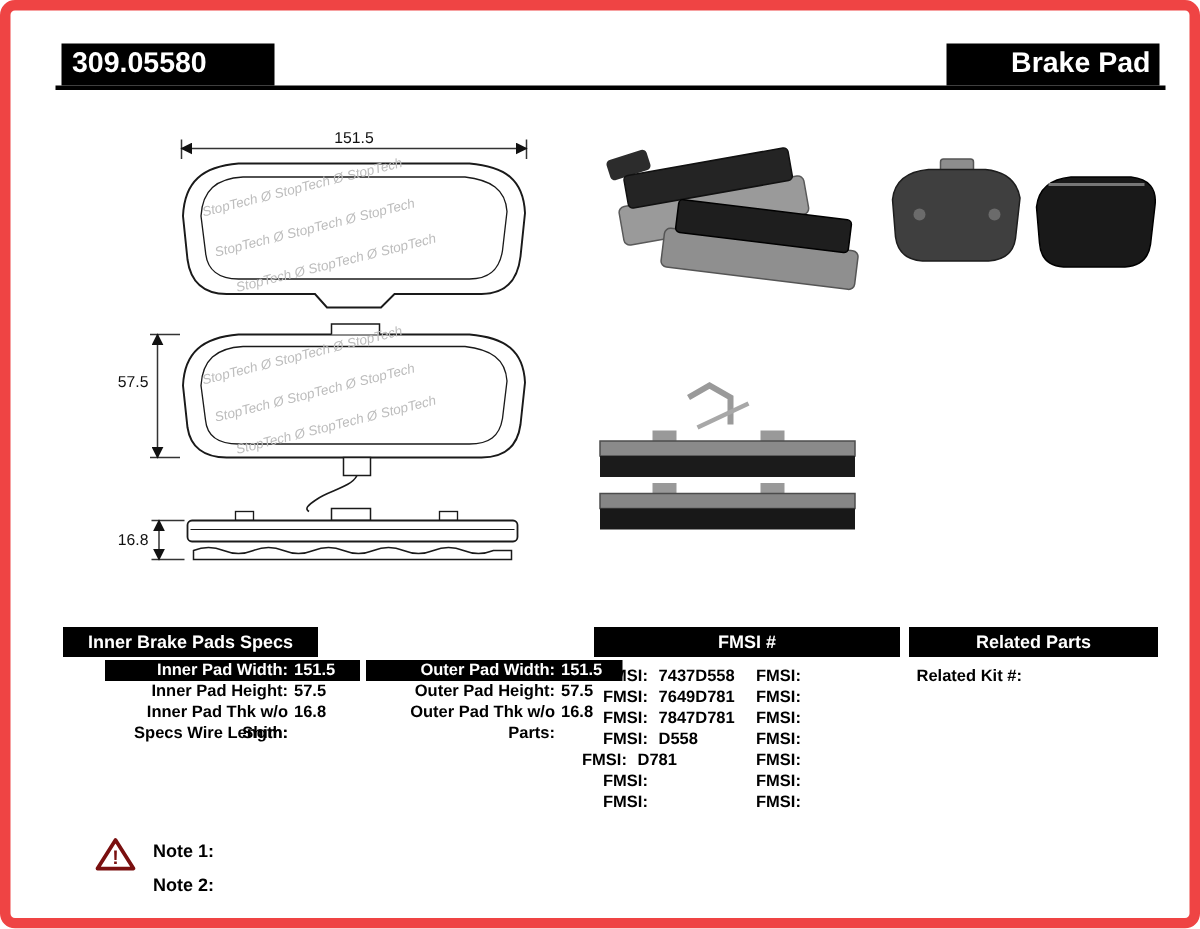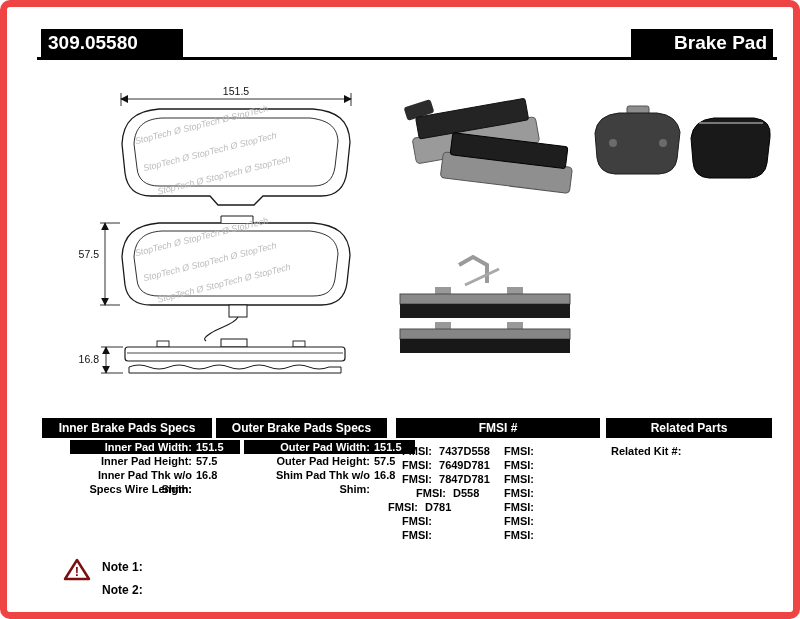--- a/index.html
+++ b/index.html
@@ -139,48 +139,47 @@
   </div>
   <div class="abs spec-row" style="left:35px;top:461px;width:170px">
     <span class="spec-lbl lbl-inner">Inner Pad Thk w/o Shim:</span>
     <span class="spec-val">16.8</span>
   </div>
   <div class="abs spec-row" style="left:35px;top:475px;width:170px">
     <span class="spec-lbl lbl-inner">Specs Wire Length:</span>
     <span class="spec-val"></span>
   </div>
 
-  <div class="abs tbl-header" style="left:209px;top:411px;width:171px">Outer Brake Pads Specs</div>
   <div class="abs spec-row dark" style="left:209px;top:433px;width:171px">
     <span class="spec-lbl lbl-outer">Outer Pad Width:</span>
     <span class="spec-val">151.5</span>
   </div>
   <div class="abs spec-row" style="left:209px;top:447px;width:171px">
     <span class="spec-lbl lbl-outer">Outer Pad Height:</span>
     <span class="spec-val">57.5</span>
   </div>
   <div class="abs spec-row" style="left:209px;top:461px;width:171px">
-    <span class="spec-lbl lbl-outer">Shim Pad Thk w/o Shim:</span>
+    <span class="spec-lbl lbl-outer">Outer Pad Thk w/o Parts:</span>
     <span class="spec-val">16.8</span>
   </div>
 
   <div class="abs tbl-header" style="left:389px;top:411px;width:204px">FMSI #</div>
   <div class="abs plain-row" style="left:395px;top:437px">
     <span>FMSI:</span>
     <span class="spec-val">7437D558</span>
   </div>
   <div class="abs plain-row" style="left:395px;top:451px">
     <span>FMSI:</span>
     <span class="spec-val">7649D781</span>
   </div>
   <div class="abs plain-row" style="left:395px;top:465px">
     <span>FMSI:</span>
     <span class="spec-val">7847D781</span>
   </div>
-  <div class="abs plain-row" style="left:409px;top:479px">
+  <div class="abs plain-row" style="left:395px;top:479px">
     <span>FMSI:</span>
     <span class="spec-val">D558</span>
   </div>
   <div class="abs plain-row" style="left:381px;top:493px">
     <span>FMSI:</span>
     <span class="spec-val">D781</span>
   </div>
   <div class="abs plain-row" style="left:395px;top:507px">
     <span>FMSI:</span>
     <span class="spec-val"></span>

